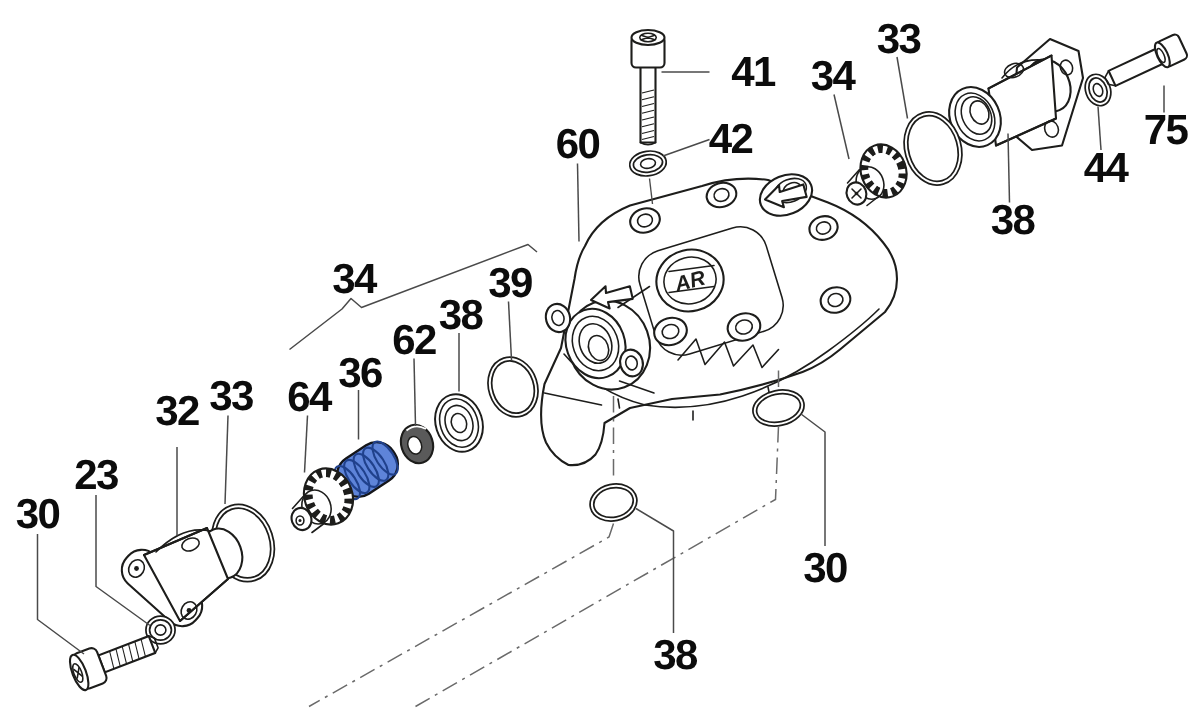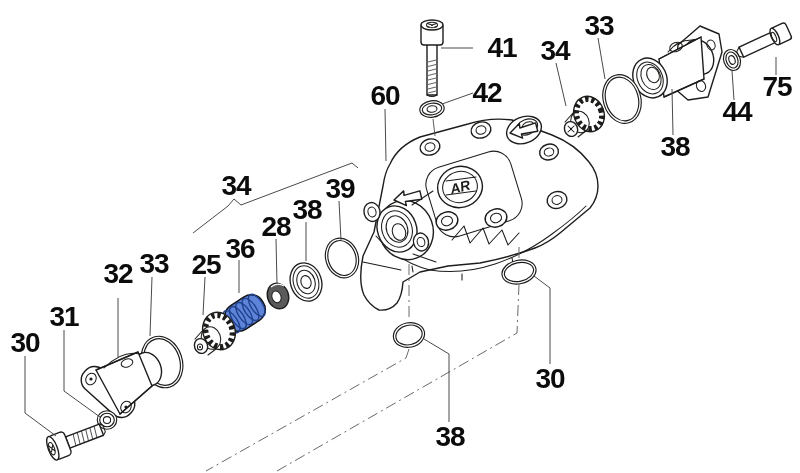--- a/index.html
+++ b/index.html
@@ -270,27 +270,27 @@
     <polyline class="leader" points="598,38 605,79"></polyline>
     <polyline class="leader" points="673,135 672,89"></polyline>
     <polyline class="leader" points="734,100 732,71"></polyline>
     <polyline class="leader" points="776,75 776,57"></polyline>
     <polyline class="leader" points="534,276 550,288 550,364"></polyline>
     <polyline class="leader" points="424,339 449,354 449,422"></polyline>
   </g>
 </svg>
 
   <div class="plabel" style="left:25px;top:343px">30</div>
-  <div class="plabel" style="left:64px;top:317px">31</div>
+  <div class="plabel" style="left:64px;top:317px">23</div>
   <div class="plabel" style="left:118px;top:274px">32</div>
   <div class="plabel" style="left:154px;top:264px">33</div>
   <div class="plabel" style="left:236px;top:186px">34</div>
-  <div class="plabel" style="left:206px;top:265px">25</div>
+  <div class="plabel" style="left:206px;top:265px">64</div>
   <div class="plabel" style="left:240px;top:249px">36</div>
-  <div class="plabel" style="left:276px;top:227px">28</div>
+  <div class="plabel" style="left:276px;top:227px">62</div>
   <div class="plabel" style="left:307px;top:210px">38</div>
   <div class="plabel" style="left:340px;top:189px">39</div>
   <div class="plabel" style="left:385px;top:96px">60</div>
   <div class="plabel" style="left:502px;top:48px">41</div>
   <div class="plabel" style="left:487px;top:93px">42</div>
   <div class="plabel" style="left:555px;top:51px">34</div>
   <div class="plabel" style="left:599px;top:26px">33</div>
   <div class="plabel" style="left:675px;top:147px">38</div>
   <div class="plabel" style="left:737px;top:112px">44</div>
   <div class="plabel" style="left:777px;top:87px">75</div>

